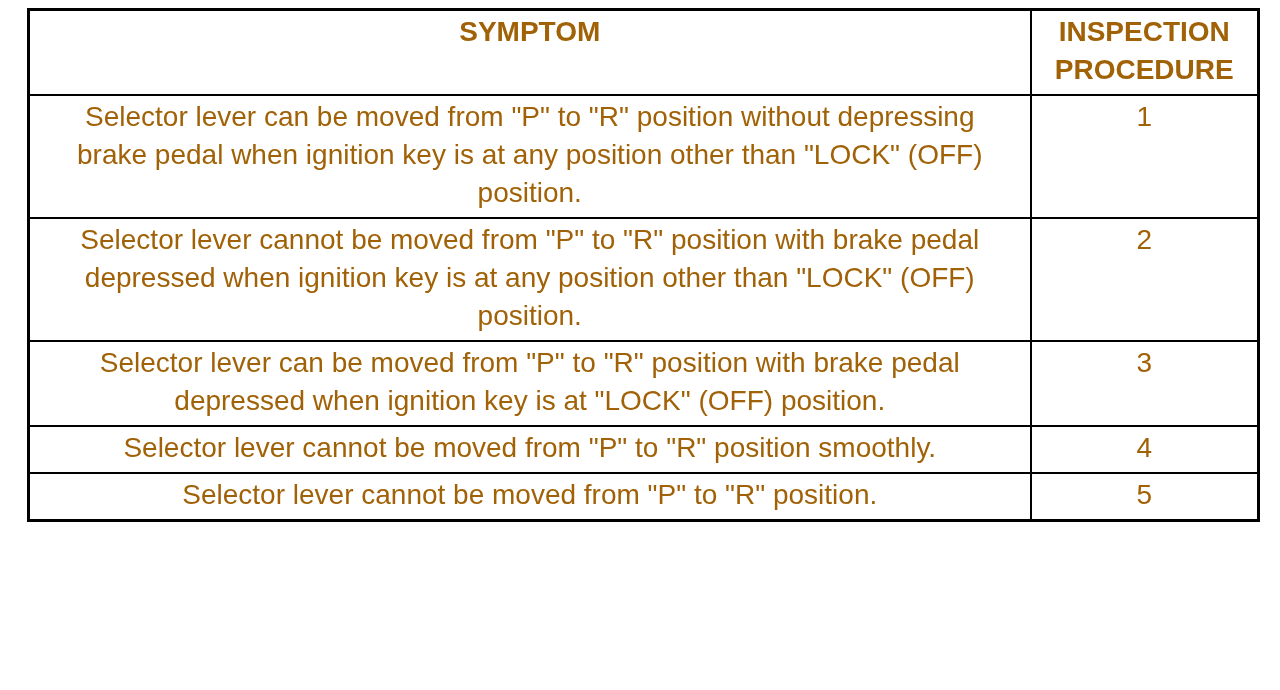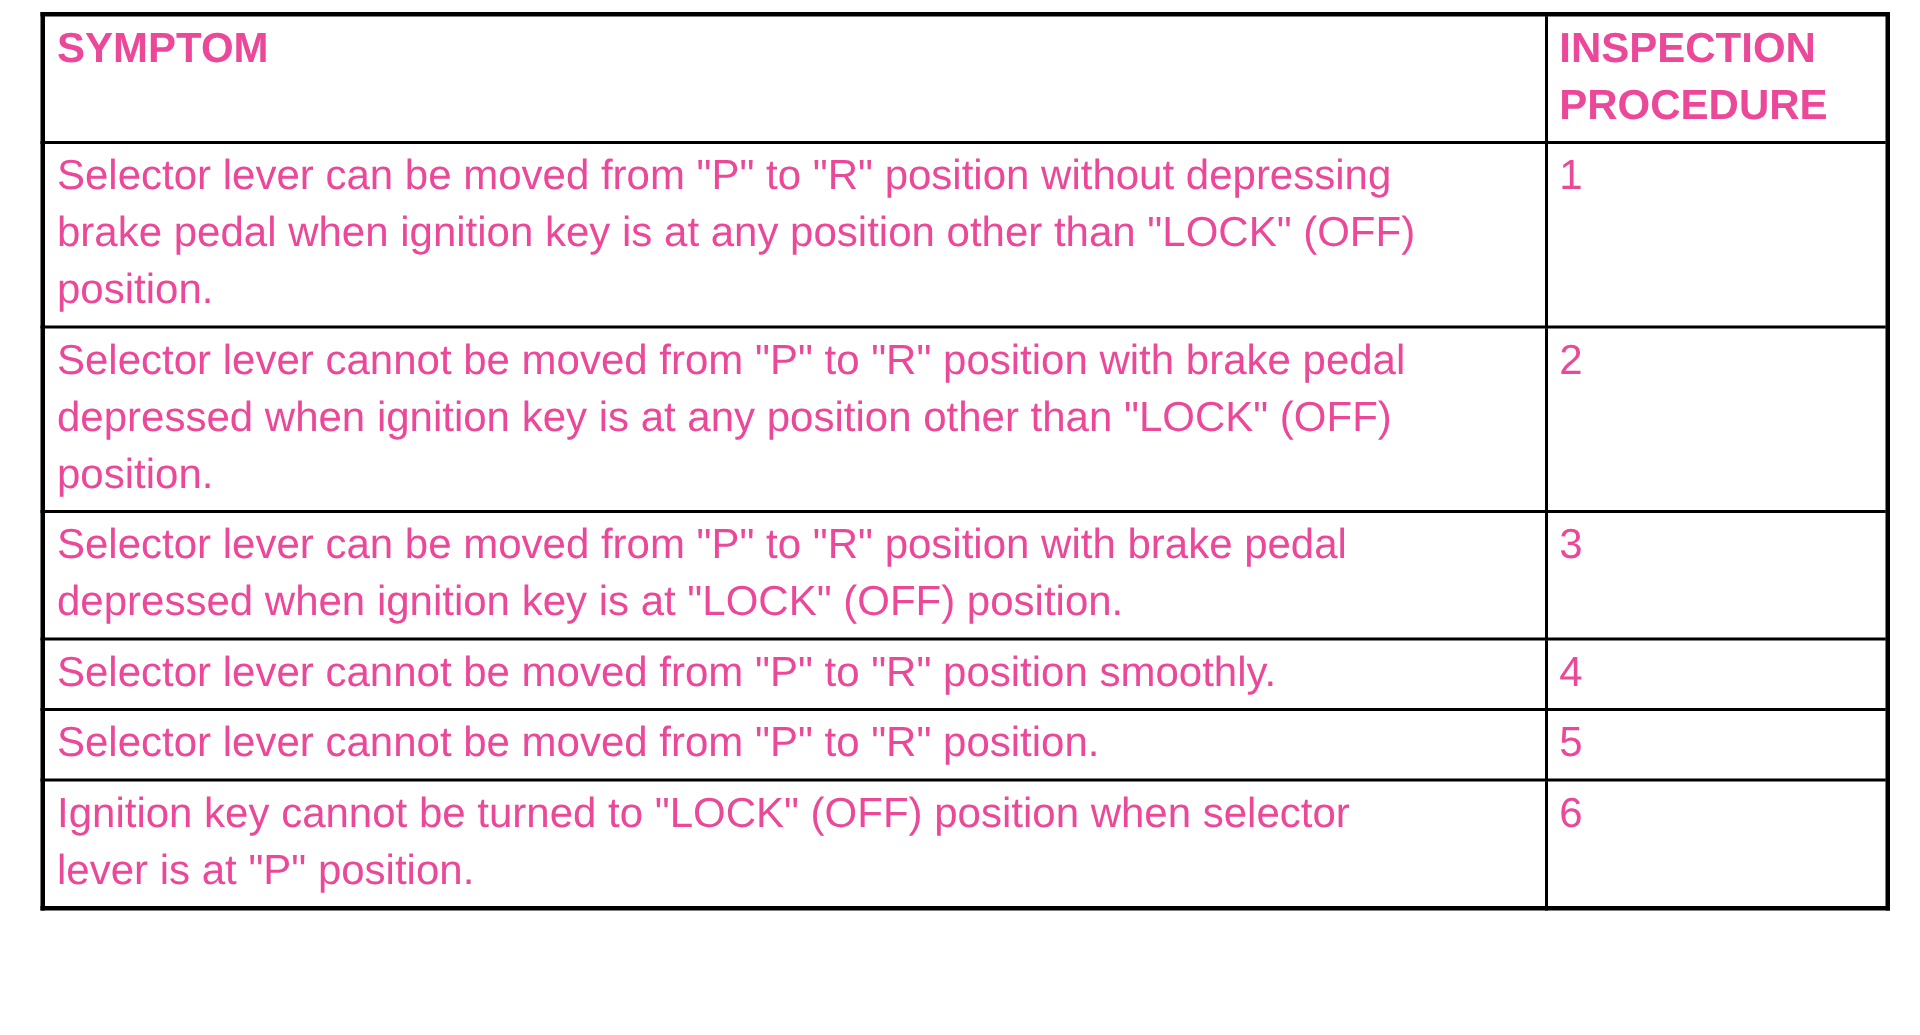--- a/index.html
+++ b/index.html
@@ -24,23 +24,23 @@
     width: 1230px;
     border-collapse: collapse;
     table-layout: fixed;
     background: #ffffff;
     border: 3px solid #000000;
   }
   table.symptom-table th,
   table.symptom-table td {
     border: 2px solid #000000;
     vertical-align: top;
-    text-align: left;
+    text-align: center;
     padding: 2px 8px 5px 8px;
-    color: #ec4899;
+    color: #a16207;
     font-size: 28px;
     line-height: 38px;
     white-space: pre-line;
     overflow: hidden;
     margin-left: 32px;
   }
   table.symptom-table th {
     font-weight: bold;
   }
   col.symptom-col   { width: 1002px; }
@@ -85,20 +85,15 @@
         <td>3</td>
       </tr>
       <tr class="row-1line">
         <td>Selector lever cannot be moved from "P" to "R" position smoothly.</td>
         <td>4</td>
       </tr>
       <tr class="row-1line">
         <td>Selector lever cannot be moved from "P" to "R" position.</td>
         <td>5</td>
       </tr>
-      <tr class="row-2lines">
-        <td>Ignition key cannot be turned to "LOCK" (OFF) position when selector
-lever is at "P" position.</td>
-        <td>6</td>
-      </tr>
     </tbody>
   </table>
 </div>
 
 </body></html>

